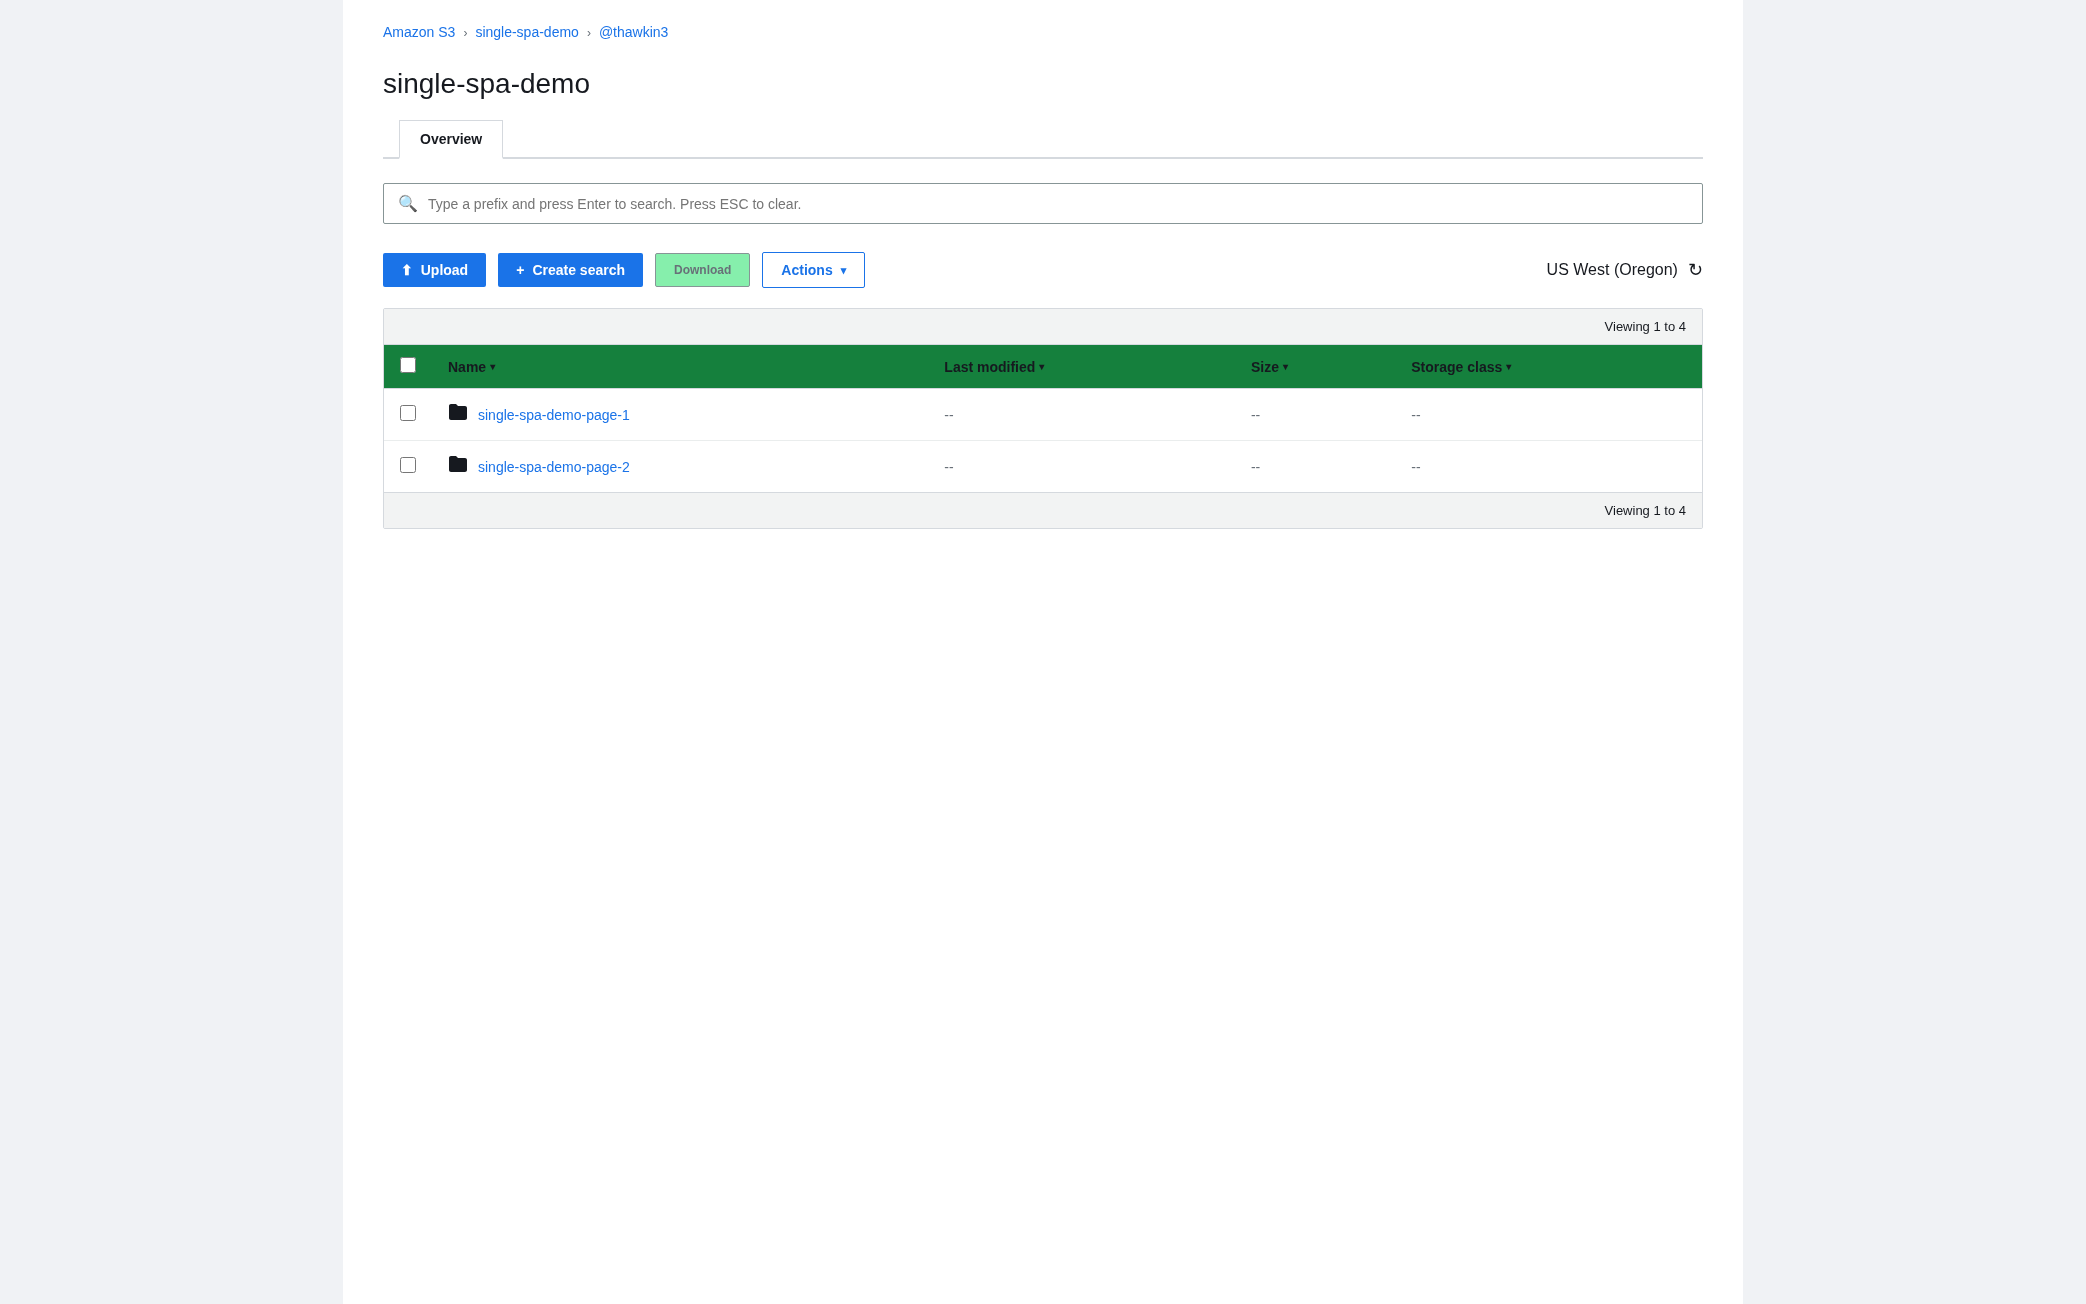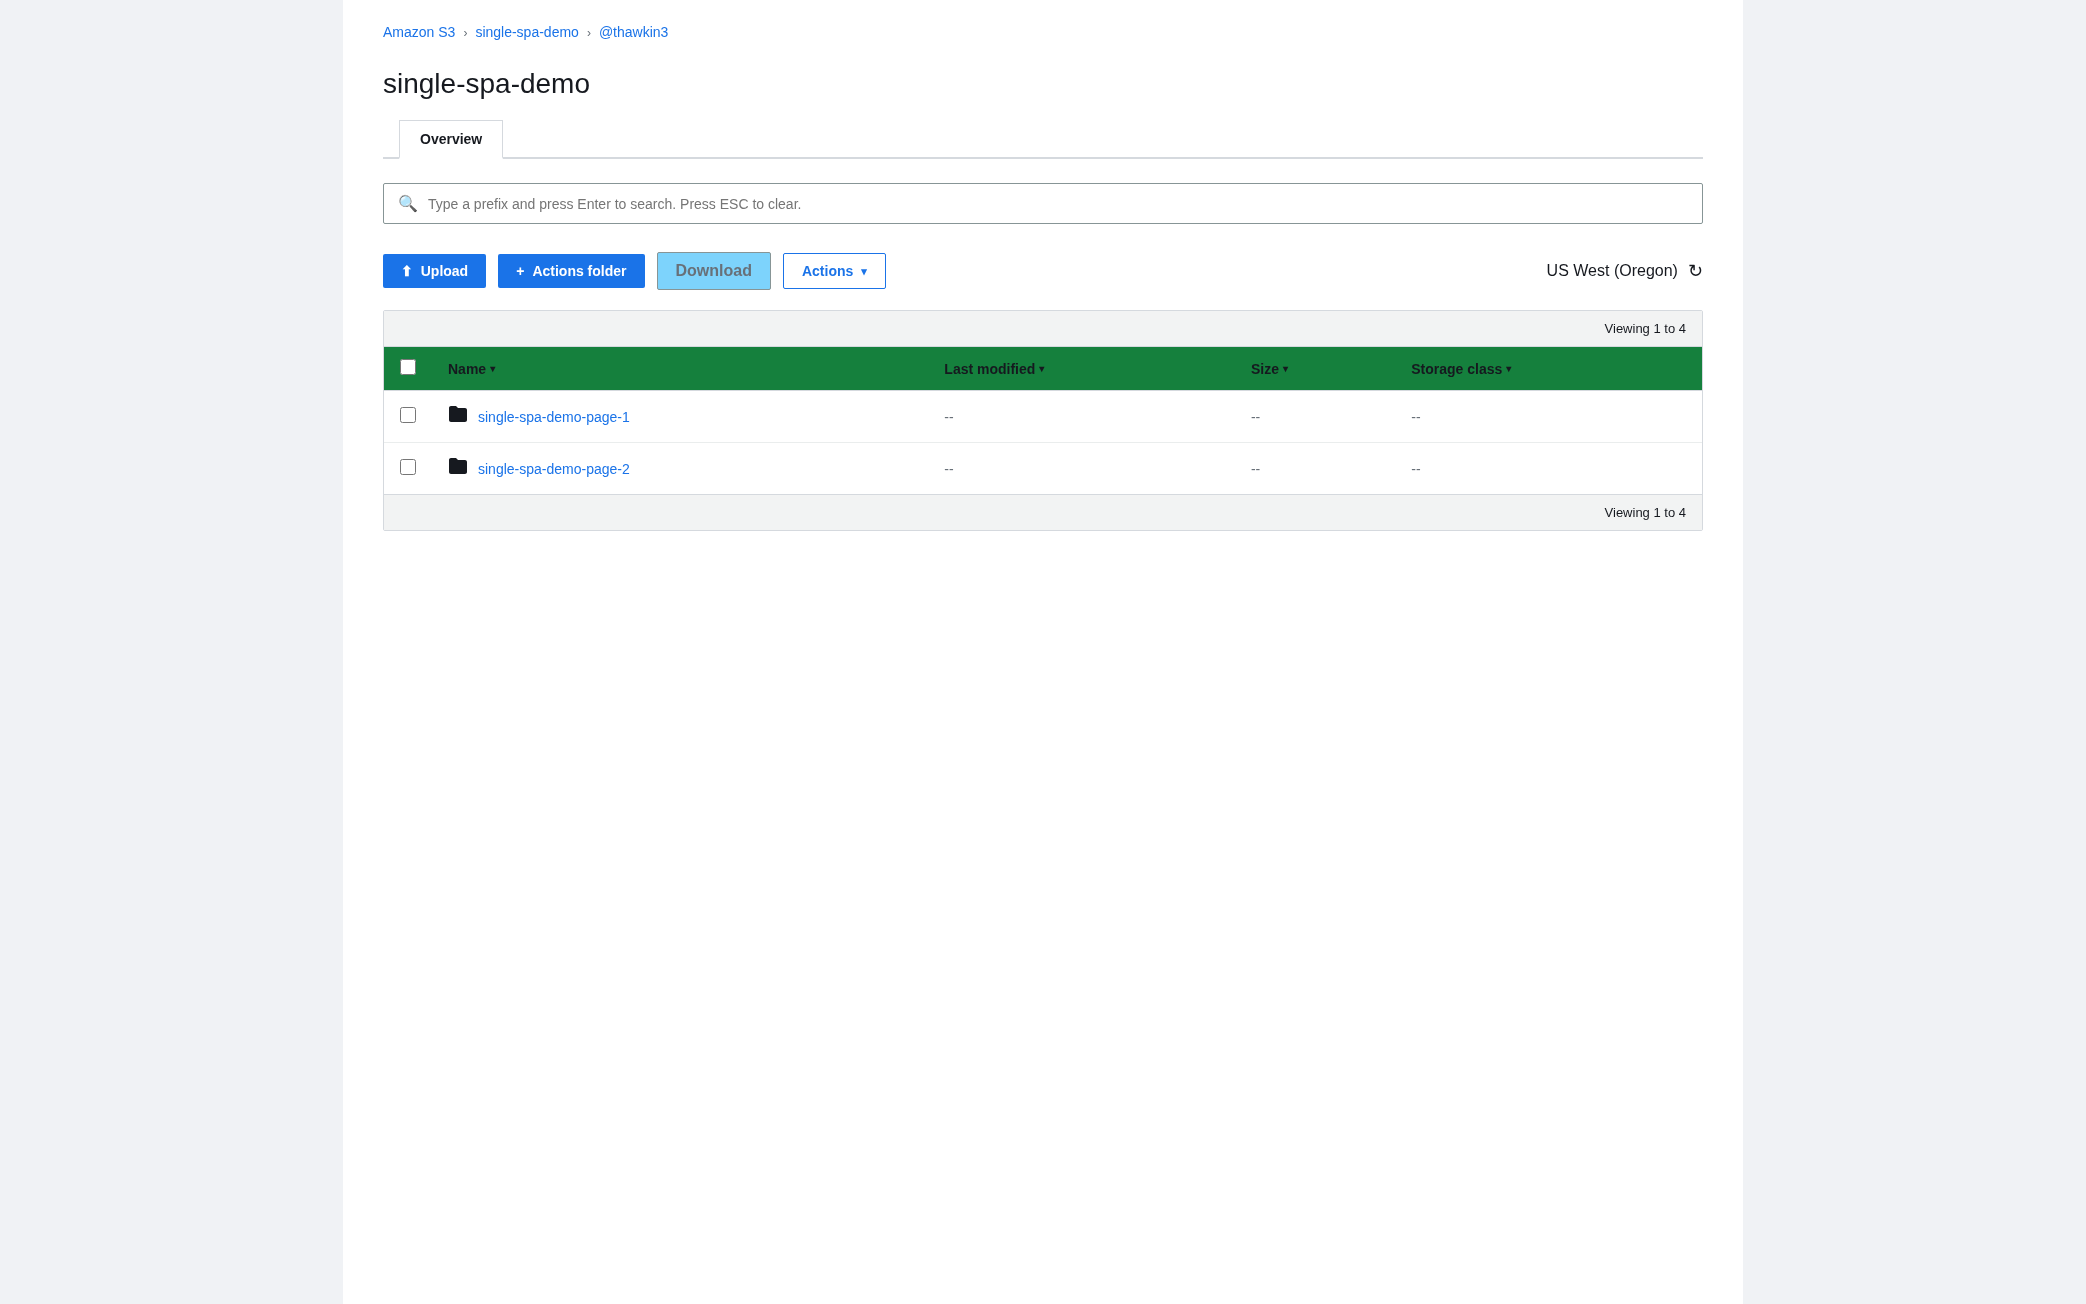--- a/index.html
+++ b/index.html
@@ -106,25 +106,25 @@
       padding: 9px 18px;
       font-size: 14px;
       font-weight: 600;
       border-radius: 2px;
       cursor: pointer;
     }
     .btn-secondary {
       display: flex;
       align-items: center;
       gap: 8px;
-      background: #7dd3fc;
+      background: #86efac;
       color: #687078;
       border: 1px solid #879596;
       padding: 9px 18px;
-      font-size: 16px;
+      font-size: 12px;
       font-weight: 600;
       border-radius: 2px;
       cursor: pointer;
     }
     .btn-actions {
       display: flex;
       align-items: center;
       gap: 8px;
       background: #fff;
       color: #1a73e8;
@@ -260,21 +260,21 @@
     <input type="text" placeholder="Type a prefix and press Enter to search. Press ESC to clear." style="">
   </div>
 
   <div class="toolbar">
     <button class="btn-primary">
       <span>⬆</span>
       <span>Upload</span>
     </button>
     <button class="btn-primary">
       <span>+</span>
-      <span>Actions folder</span>
+      <span>Create search</span>
     </button>
     <button class="btn-secondary">
       <span>Download</span>
     </button>
     <button class="btn-actions">
       <span>Actions</span>
       <span class="chevron-down">▾</span>
     </button>
     <div class="region-info">
       <span>US West (Oregon)</span>

